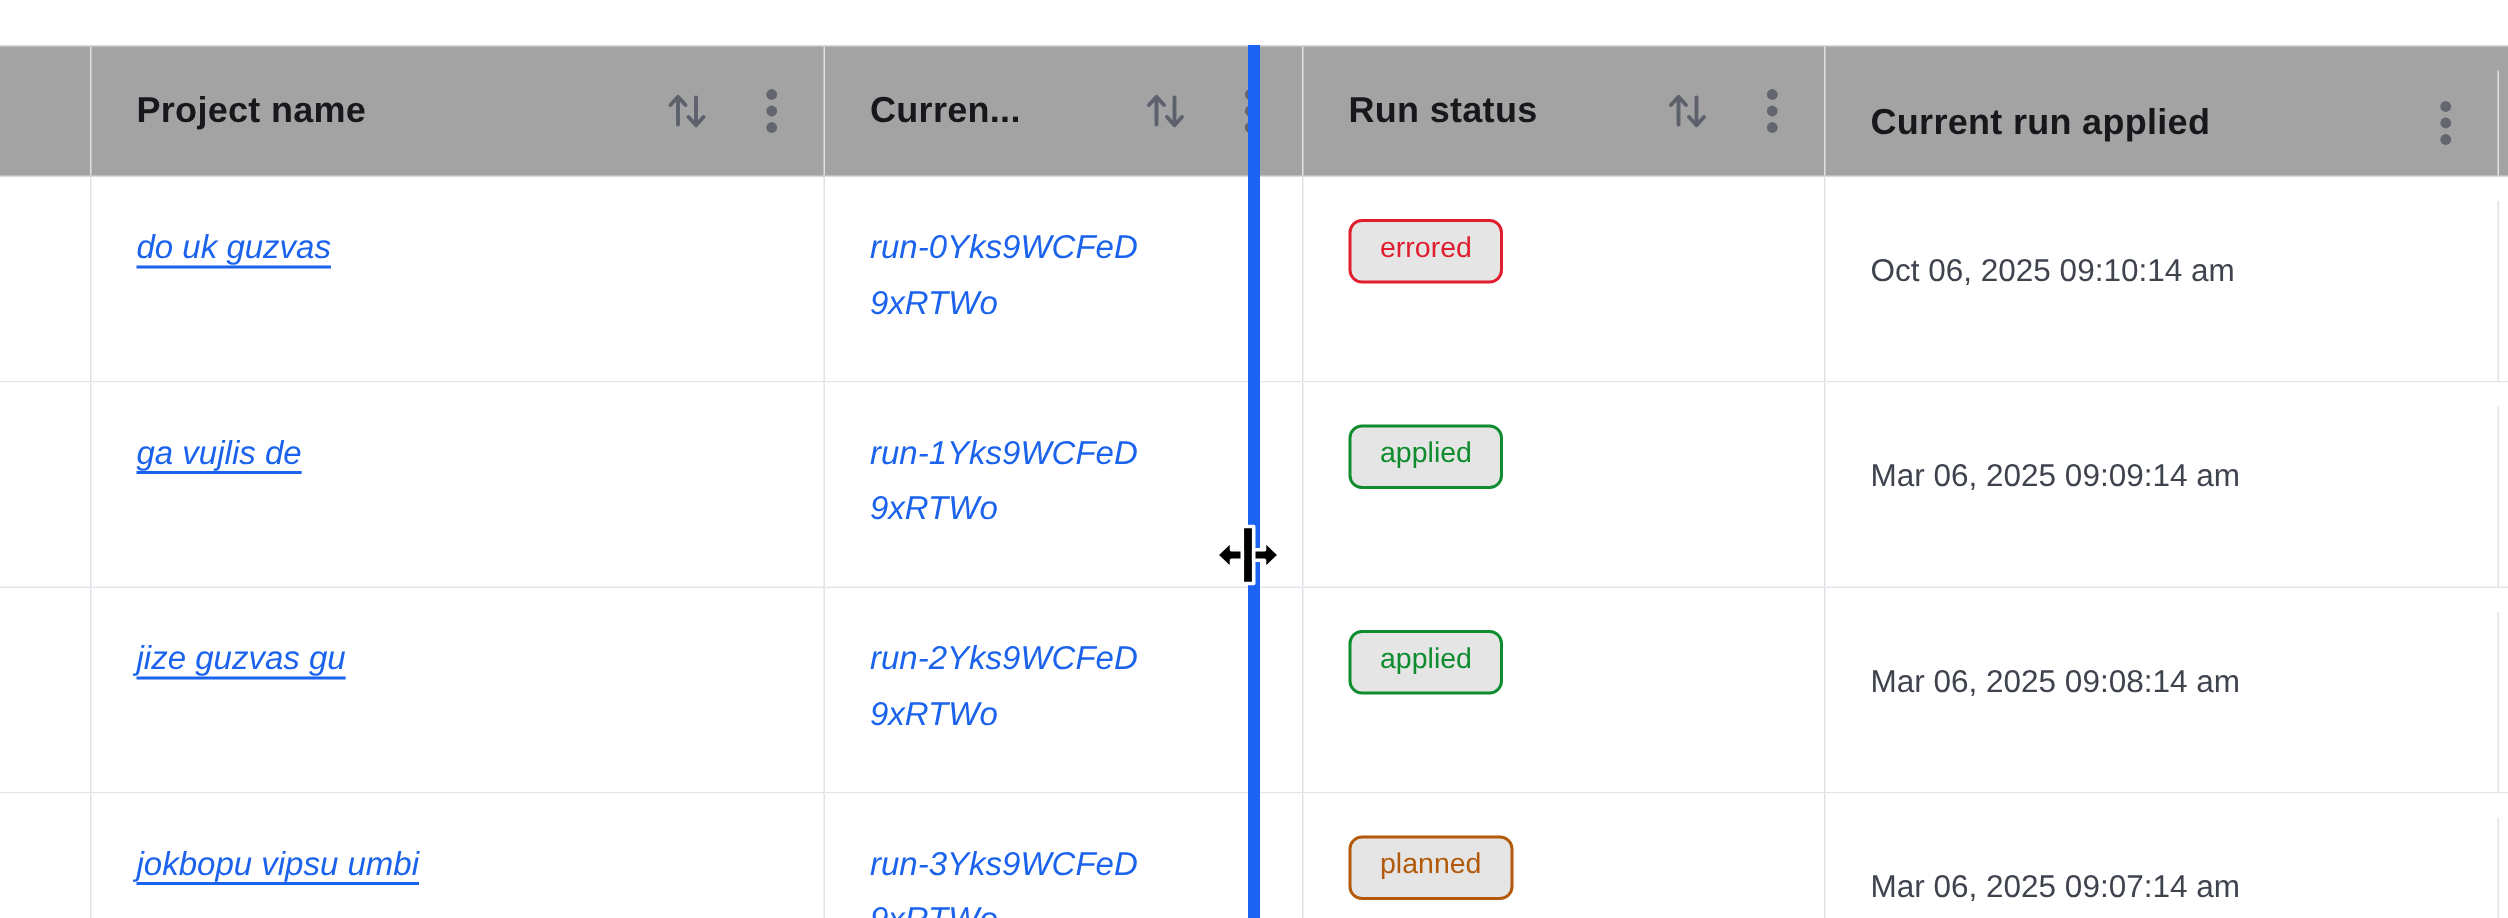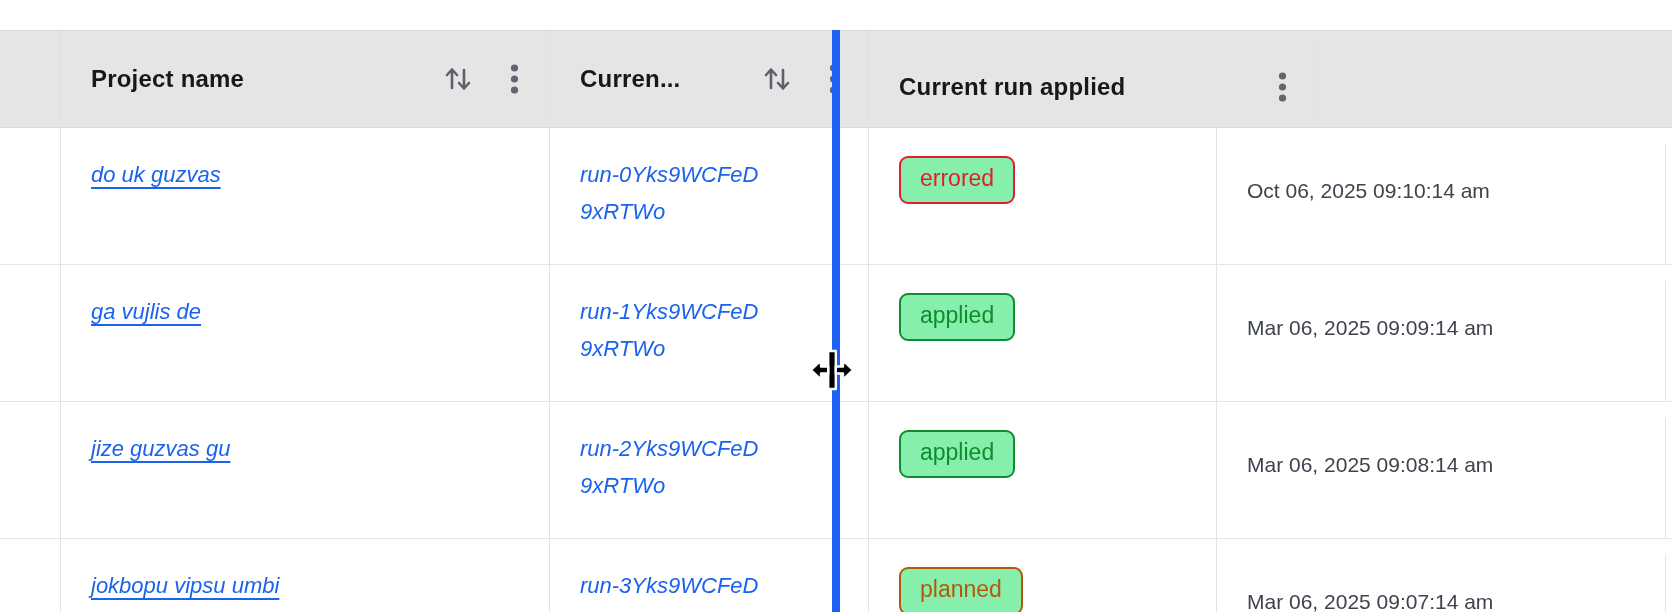--- a/index.html
+++ b/index.html
@@ -3,21 +3,21 @@
 <meta charset="utf-8">
 <style>
   * { box-sizing: border-box; margin: 0; padding: 0; }
   html, body { width: 1672px; height: 612px; overflow: hidden; background: #ffffff;
     font-family: "Liberation Sans", sans-serif; }
   .viewport { position: relative; width: 1672px; height: 612px; }
 
   .table { position: absolute; top: 30px; left: 0; width: 1672px; }
 
   
-  .header-row { display: flex; height: 98px; background: #e5e5e5;
+  .header-row { display: flex; height: 88px; background: #a3a3a3;
     border-top: 1px solid #d7d9de; border-bottom: 1px solid #d7d9de; }
   .hcell { display: flex; align-items: center; padding: 0 30px;
     border-right: 1px solid #dfe1e6; overflow: hidden; }
   .hcell:last-child { border-right: none; }
   .hdr-title { font-weight: 700; font-size: 24px; color: #17181c; white-space: nowrap; letter-spacing: 0.2px; }
   .icon-cluster { margin-left: auto; display: flex; align-items: center; gap: 36px; padding-left: 18px; }
   .icon-btn { display: flex; align-items: center; justify-content: center; background: none; border: none; cursor: pointer; padding: 0; }
 
   
   .col-select { width: 28px; flex: 0 0 28px; }
@@ -31,21 +31,21 @@
   .row { display: flex; height: 137px; border-bottom: 1px solid #e4e5ea; background: #fff; }
   .cell { padding: 28px 30px; border-right: 1px solid #e0e2e7; overflow: hidden; }
   .cell:last-child { border-right: none; }
   .cell.col-last { padding: 28px 10px 28px 24px; }
 
   a.link { color: #1b63ec; font-size: 22px; line-height: 37px; text-decoration: underline;
     text-underline-offset: 5px; text-decoration-thickness: 1.5px; font-style: italic; }
   .run-wrap { display: inline-block; max-width: 186px; word-break: break-all; }
 
   .status-badge { display: inline-block; border: 2px solid currentColor; border-radius: 9px;
-    padding: 7px 19px 9px; font-size: 23px; line-height: 1.2; background: #86efac; white-space: nowrap; }
+    padding: 7px 19px 9px; font-size: 19px; line-height: 1.2; background: #e5e5e5; white-space: nowrap; }
 
   .timestamp, .plain-text { color: #3f434e; font-size: 21px; line-height: 37px; white-space: nowrap; }
 
   
   .resize-line { position: absolute; left: 832px; top: 30px; width: 8px; height: 582px;
     background: #1b63f0; z-index: 5; cursor: col-resize; }
   .resize-cursor { position: absolute; left: 808px; top: 346px; z-index: 6; pointer-events: none; }
 
   svg .gray-stroke { stroke: #5d616c; }
   svg .gray-fill { fill: #63666f; }
@@ -91,20 +91,38 @@
           <button class="icon-btn">
             <svg width="9" height="36" viewBox="0 0 9 36">
               <circle class="gray-fill" cx="4.5" cy="7" r="3.6"></circle>
                 <circle class="gray-fill" cx="4.5" cy="18" r="3.6"></circle>
                 <circle class="gray-fill" cx="4.5" cy="29" r="3.6"></circle>
             </svg>
           </button>
         </span>
       </div>
 
+      <div class="hcell col-status">
+        <span class="hdr-title">Run status</span>
+        <span class="icon-cluster">
+          <button class="icon-btn">
+            <svg width="32" height="36" viewBox="0 0 32 36" fill="none">
+              <path class="gray-stroke" d="M10 27 V9 M5 14 L10 8.5 L15 14" stroke-width="2.6" stroke-linecap="round" stroke-linejoin="round"></path>
+              <path class="gray-stroke" d="M22 9 V27 M17 22 L22 27.5 L27 22" stroke-width="2.6" stroke-linecap="round" stroke-linejoin="round"></path>
+            </svg>
+          </button>
+          <button class="icon-btn">
+            <svg width="9" height="36" viewBox="0 0 9 36">
+              <circle class="gray-fill" cx="4.5" cy="7" r="3.6"></circle>
+                <circle class="gray-fill" cx="4.5" cy="18" r="3.6"></circle>
+                <circle class="gray-fill" cx="4.5" cy="29" r="3.6"></circle>
+            </svg>
+          </button>
+        </span>
+      </div>
 
       <div class="hcell col-applied">
         <span class="hdr-title">Current run applied</span>
         <span class="icon-cluster">
           <button class="icon-btn">
             <svg width="9" height="36" viewBox="0 0 9 36">
               <circle class="gray-fill" cx="4.5" cy="7" r="3.6"></circle>
                 <circle class="gray-fill" cx="4.5" cy="18" r="3.6"></circle>
                 <circle class="gray-fill" cx="4.5" cy="29" r="3.6"></circle>
             </svg>

